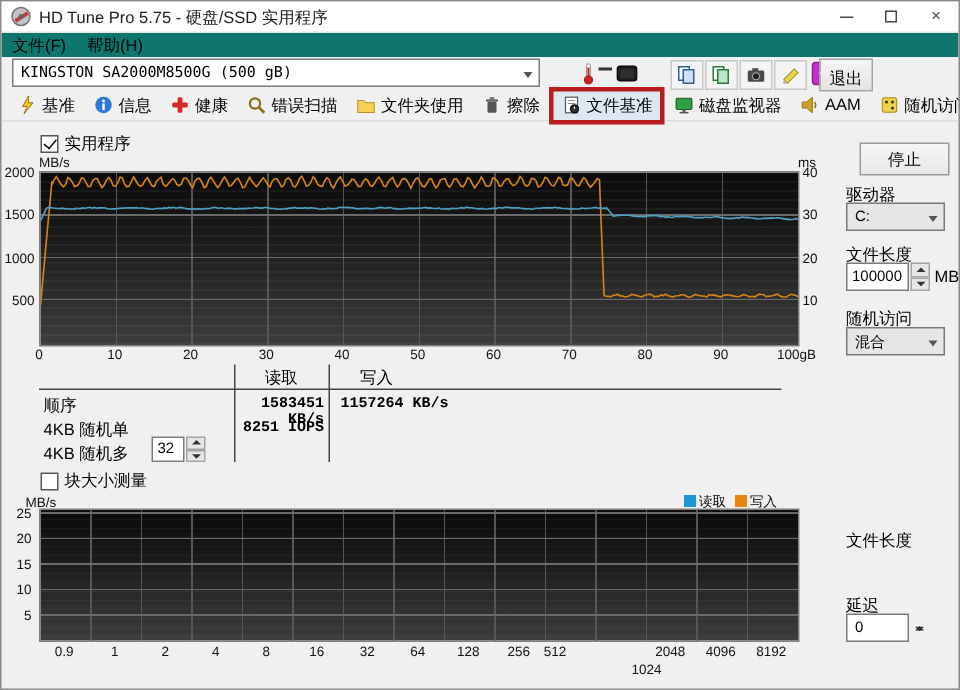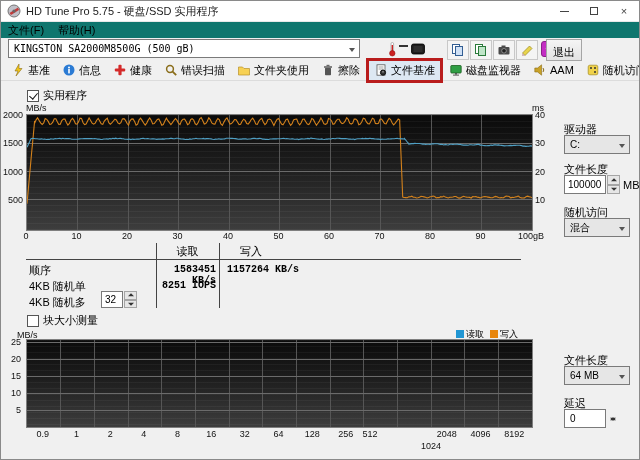--- a/index.html
+++ b/index.html
@@ -357,44 +357,43 @@
       <span class="axlab" style="left: 260.5px; top: 428px; width: 34px; text-align: center;">64</span>
       <span class="axlab" style="left: 294.167px; top: 428px; width: 34px; text-align: center;">128</span>
       <span class="axlab" style="left: 327.833px; top: 428px; width: 34px; text-align: center;">256</span>
       <span class="axlab" style="left: 361.5px; top: 428px; width: 34px; ">512</span>
       <span class="axlab" style="left: 413px; top: 428px; width: 34px; text-align: center; margin-top: 12px;">1024</span>
       <span class="axlab" style="left: 428.833px; top: 428px; width: 34px; text-align: center;">2048</span>
       <span class="axlab" style="left: 462.5px; top: 428px; width: 34px; text-align: center;">4096</span>
       <span class="axlab" style="left: 496.167px; top: 428px; width: 34px; text-align: center;">8192</span>
     </div>
 
+  <div class="stopbtn">
+    <span>停止</span>
+  </div>
   <span class="sidelabel" style="left:563px;top:121px">驱动器</span>
   <div class="combo gray" style="left:563px;top:134px;width:66px;height:19px">
     <span>C:</span>
     <span class="chev"></span>
   </div>
   <span class="sidelabel" style="left:563px;top:161px">文件长度</span>
   <div class="spin" style="left:563px;top:174px;height:19px">
     <span class="sbox" style="width:42px">100000</span>
     <span class="sbtns">
         <span class="sbtn up"></span>
         <span class="sbtn dn"></span>
       </span>
   </div>
   <span class="sidelabel" style="left:622px;top:178px">MB</span>
   <span class="sidelabel" style="left:563px;top:204px">随机访问</span>
   <div class="combo gray" style="left:563px;top:217px;width:66px;height:19px">
     <span>混合</span>
     <span class="chev"></span>
   </div>
   <span class="sidelabel" style="left:563px;top:352px">文件长度</span>
-  <div class="combo gray" style="left:563px;top:365px;width:66px;height:19px">
-    <span>64 MB</span>
-    <span class="chev"></span>
-  </div>
   <span class="sidelabel" style="left:563px;top:395px">延迟</span>
   <div class="combo" style="left:563px;top:408px;width:42px;height:19px;padding-right:4px">
     <span>0</span>
   </div>
   <span class="sbtns" style="position:absolute;left:612px;top:408px;height:19px;display:flex;flex-direction:column">
     <span class="sbtn up" style="height:9px"></span>
     <span class="sbtn dn" style="height:9px"></span>
   </span>
 
 </div>

